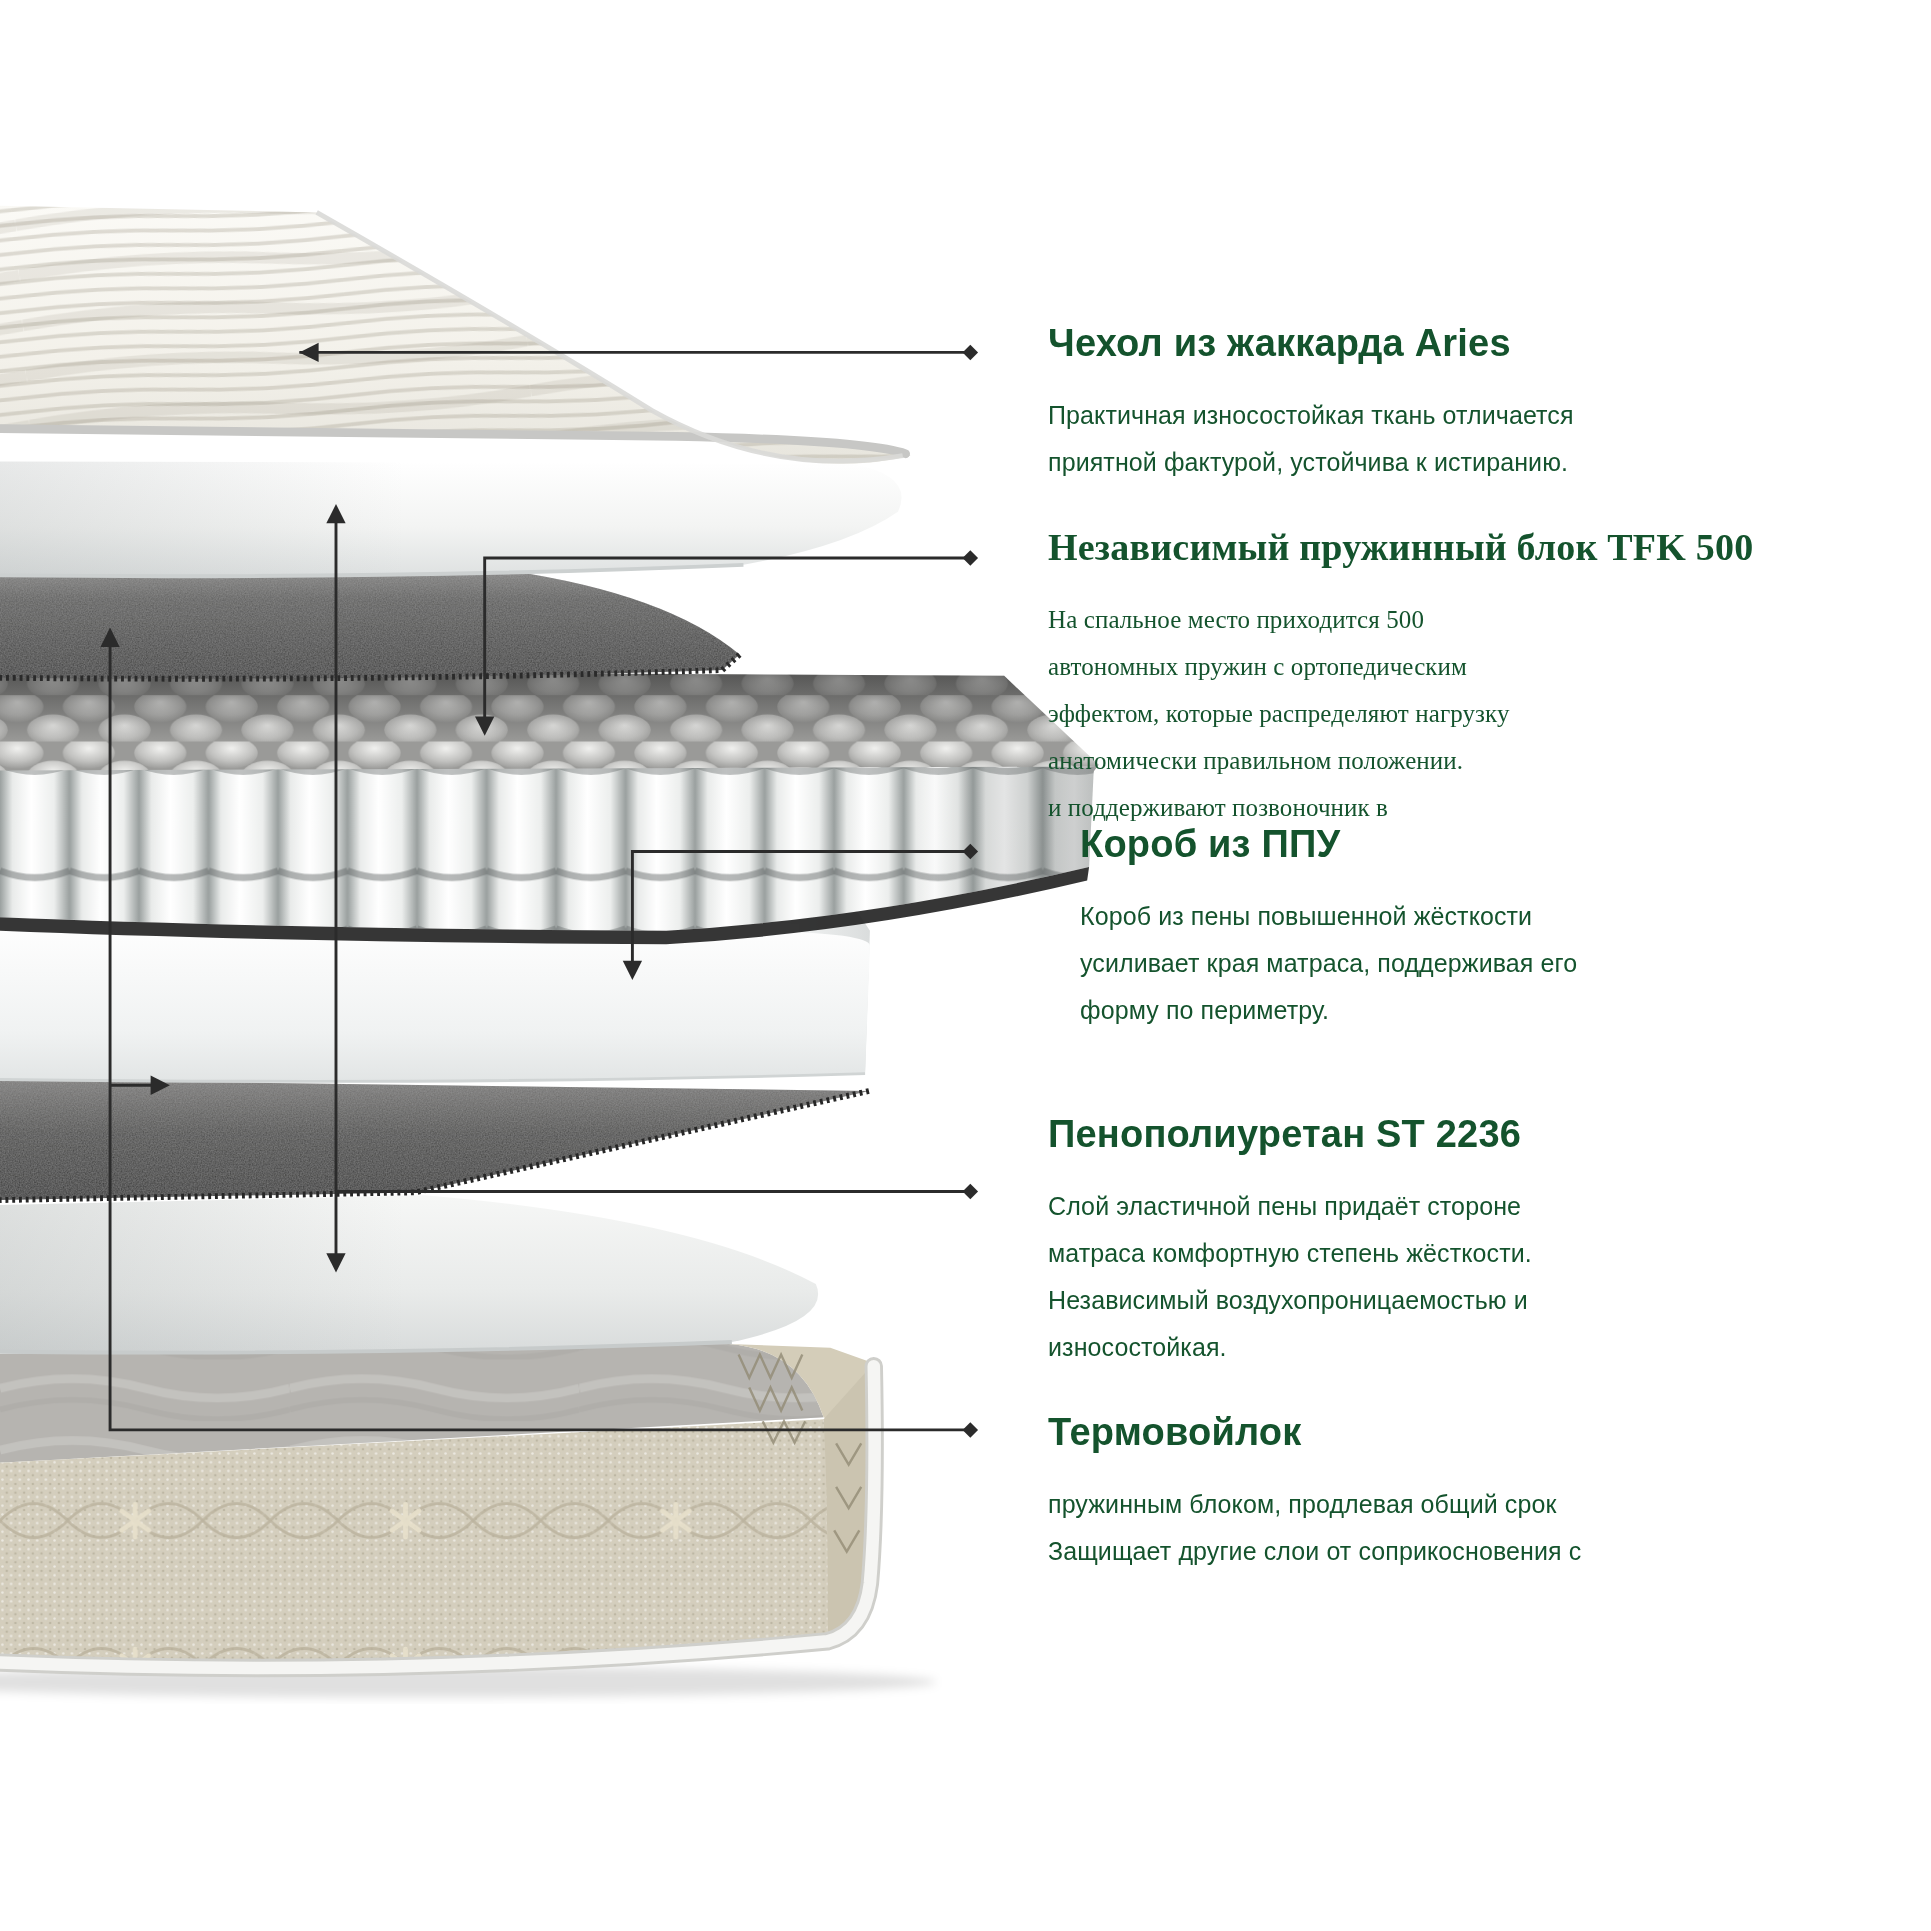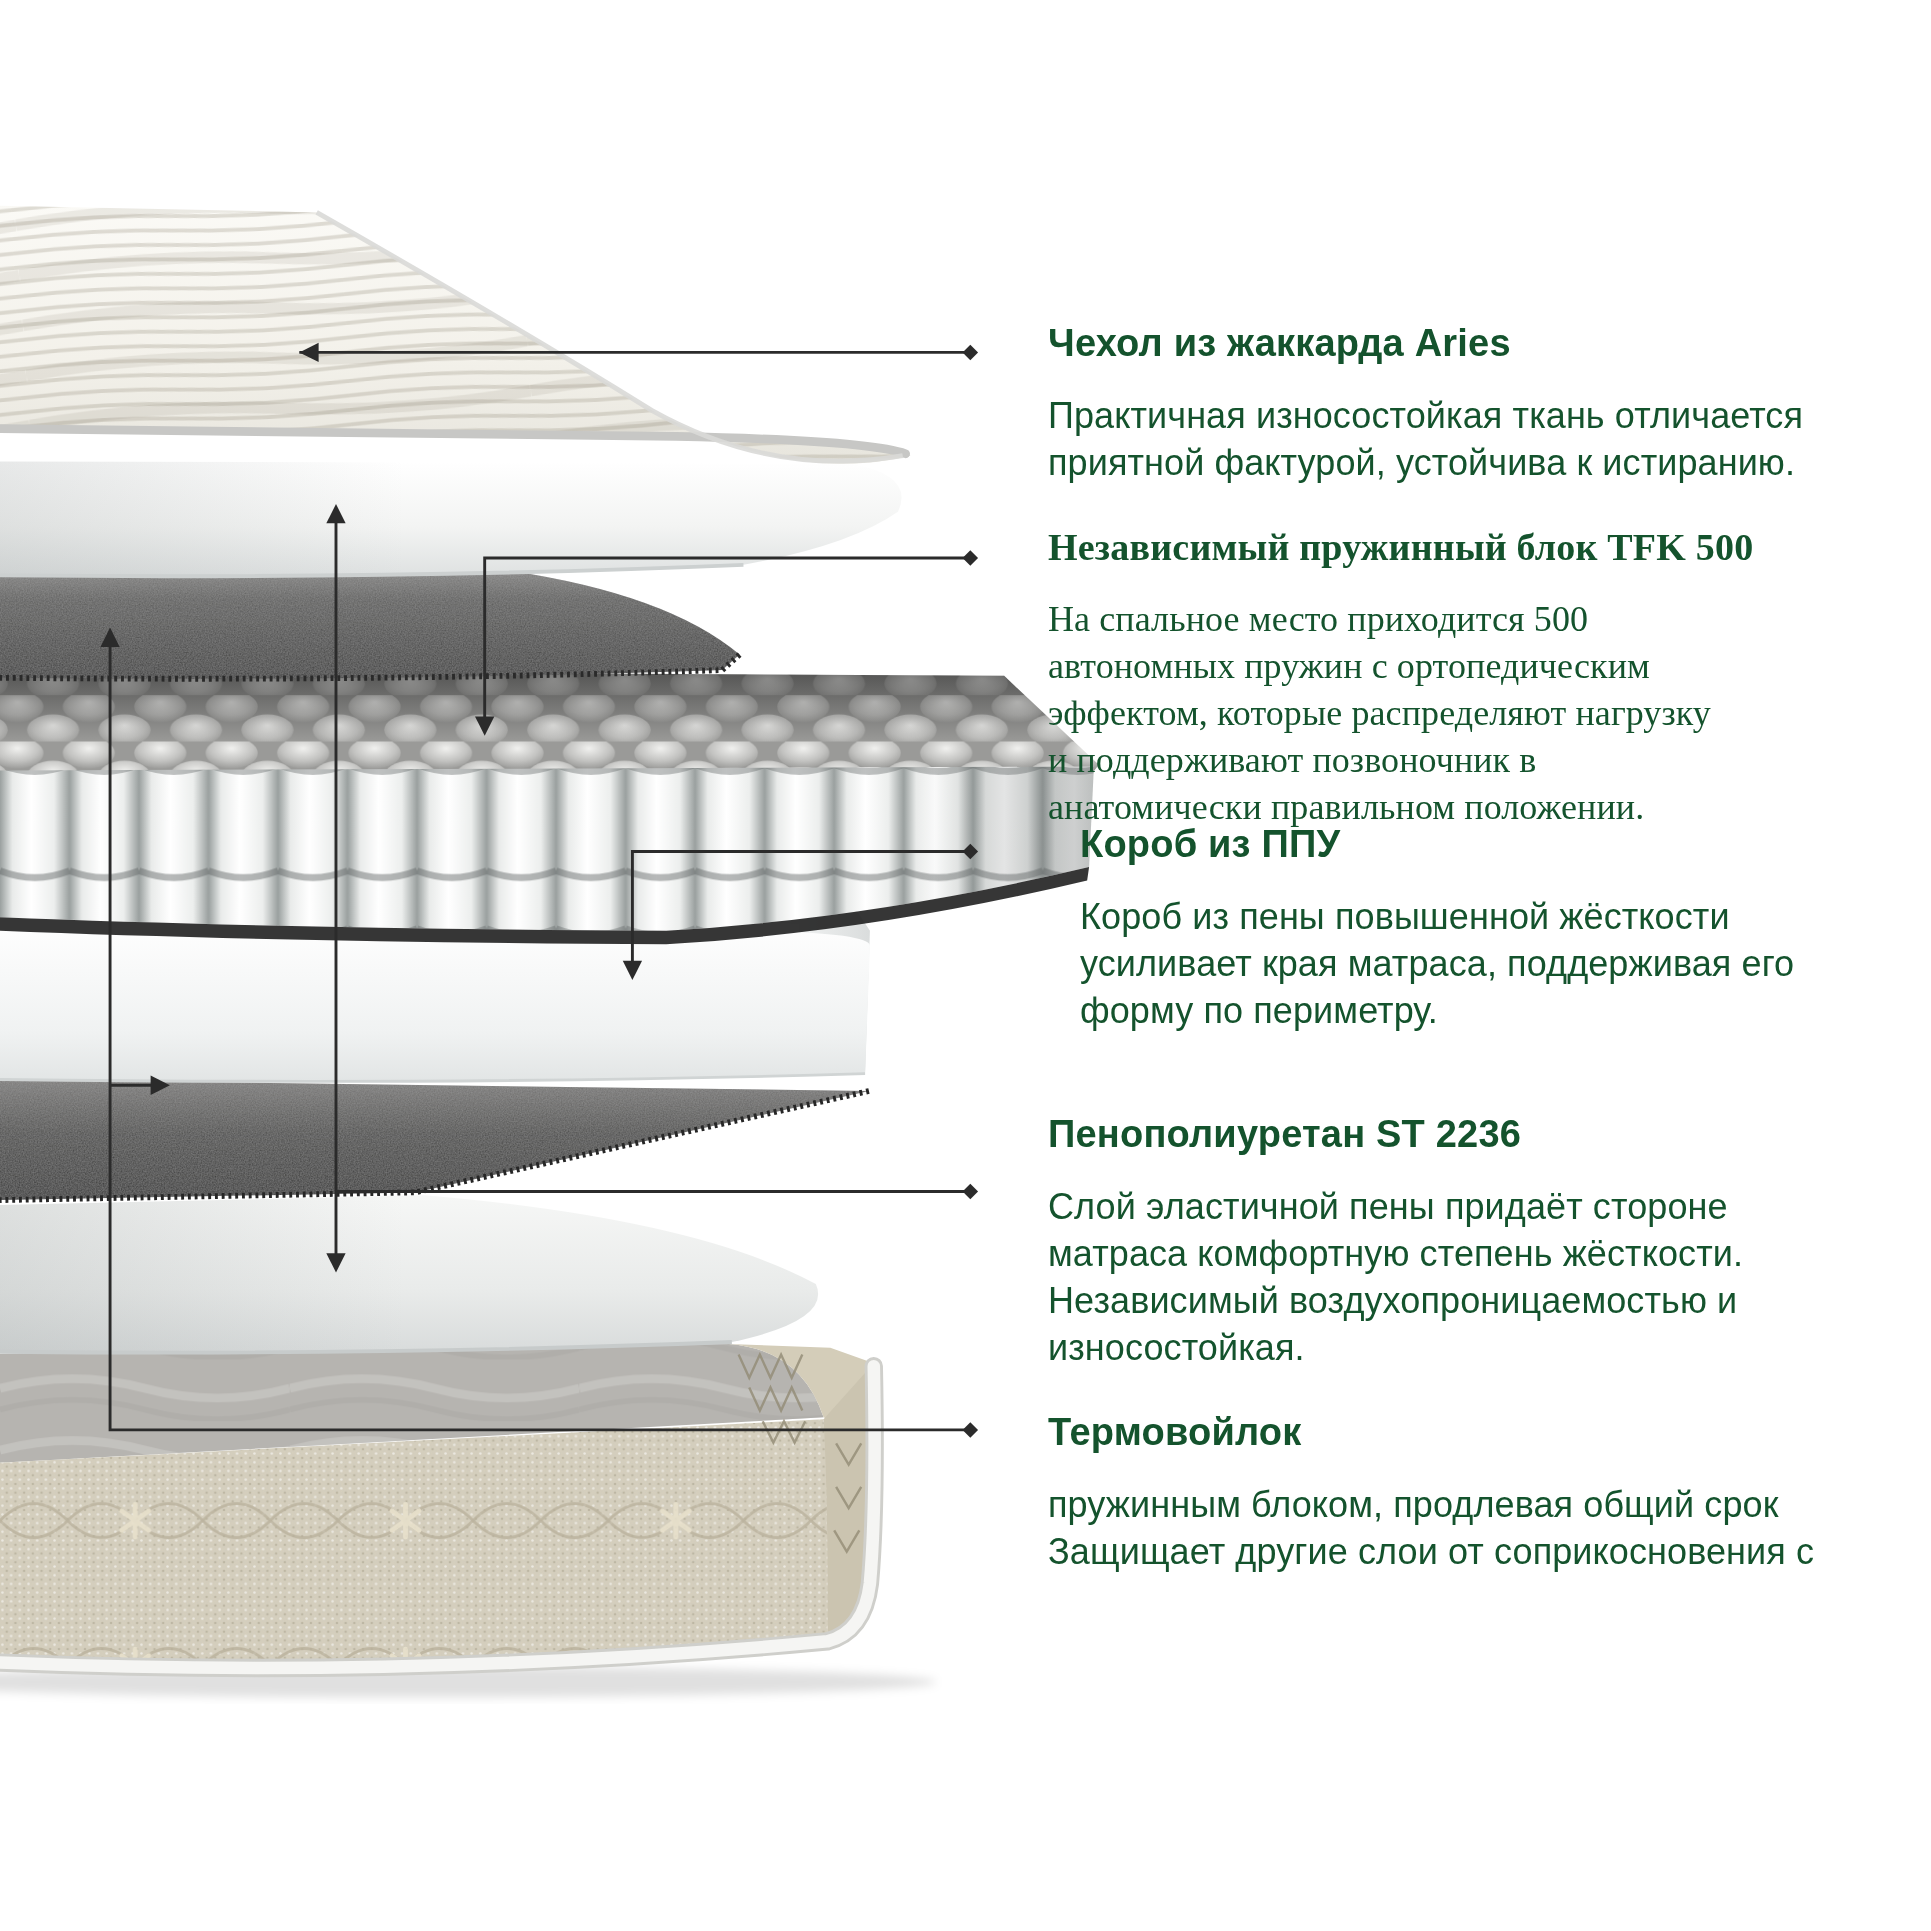--- a/index.html
+++ b/index.html
@@ -4,21 +4,21 @@
 <style>
   html,body{margin:0;padding:0;background:#fff;}
   .page{position:relative;width:1931px;height:1931px;background:#ffffff;overflow:hidden;
         font-family:"Liberation Sans",sans-serif;color:#14532d;padding-left:33px;}
   .illustration{position:absolute;left:0;top:0;width:1931px;height:1931px;}
   .descriptions{position:absolute;left:0;top:0;width:1931px;height:1931px;}
   .section{position:absolute;left:1048px;width:859px;}
   .sec1{top:320px;} .sec2{top:524px;font-family:Liberation Serif, serif;} .sec3{top:821px;margin-left:32px;} .sec4{top:1111px;} .sec5{top:1409px;}
   .section h3{margin:0 0 26px 0;font-size:38px;line-height:46px;font-weight:bold;
               letter-spacing:0.2px;white-space:nowrap;}
-  .body-line{font-size:36px;line-height:47px;white-space:nowrap;letter-spacing:0.1px;}
+  .body-line{font-size:25px;line-height:47px;white-space:nowrap;letter-spacing:0.1px;}
 </style>
 </head>
 <body>
 
 <div class="page">
 
   <svg class="illustration" viewBox="0 0 2000 2000" xmlns="http://www.w3.org/2000/svg">
     <defs>
 
       <linearGradient id="coverGrad" x1="0" y1="210" x2="0" y2="480" gradientUnits="userSpaceOnUse">
@@ -236,22 +236,22 @@
           <div class="body-line">Практичная износостойкая ткань отличается</div>
           <div class="body-line">приятной фактурой, устойчива к истиранию.</div>
         </div>
     </div>
     <div class="section sec2">
       <h3>Независимый пружинный блок TFK 500</h3>
       <div>
           <div class="body-line">На спальное место приходится 500</div>
           <div class="body-line">автономных пружин с ортопедическим</div>
           <div class="body-line">эффектом, которые распределяют нагрузку</div>
+          <div class="body-line">анатомически правильном положении.</div>
           <div class="body-line">и поддерживают позвоночник в</div>
-          <div class="body-line">анатомически правильном положении.</div>
         </div>
     </div>
     <div class="section sec3">
       <h3>Короб из ППУ</h3>
       <div>
           <div class="body-line">Короб из пены повышенной жёсткости</div>
           <div class="body-line">усиливает края матраса, поддерживая его</div>
           <div class="body-line">форму по периметру.</div>
         </div>
     </div>

